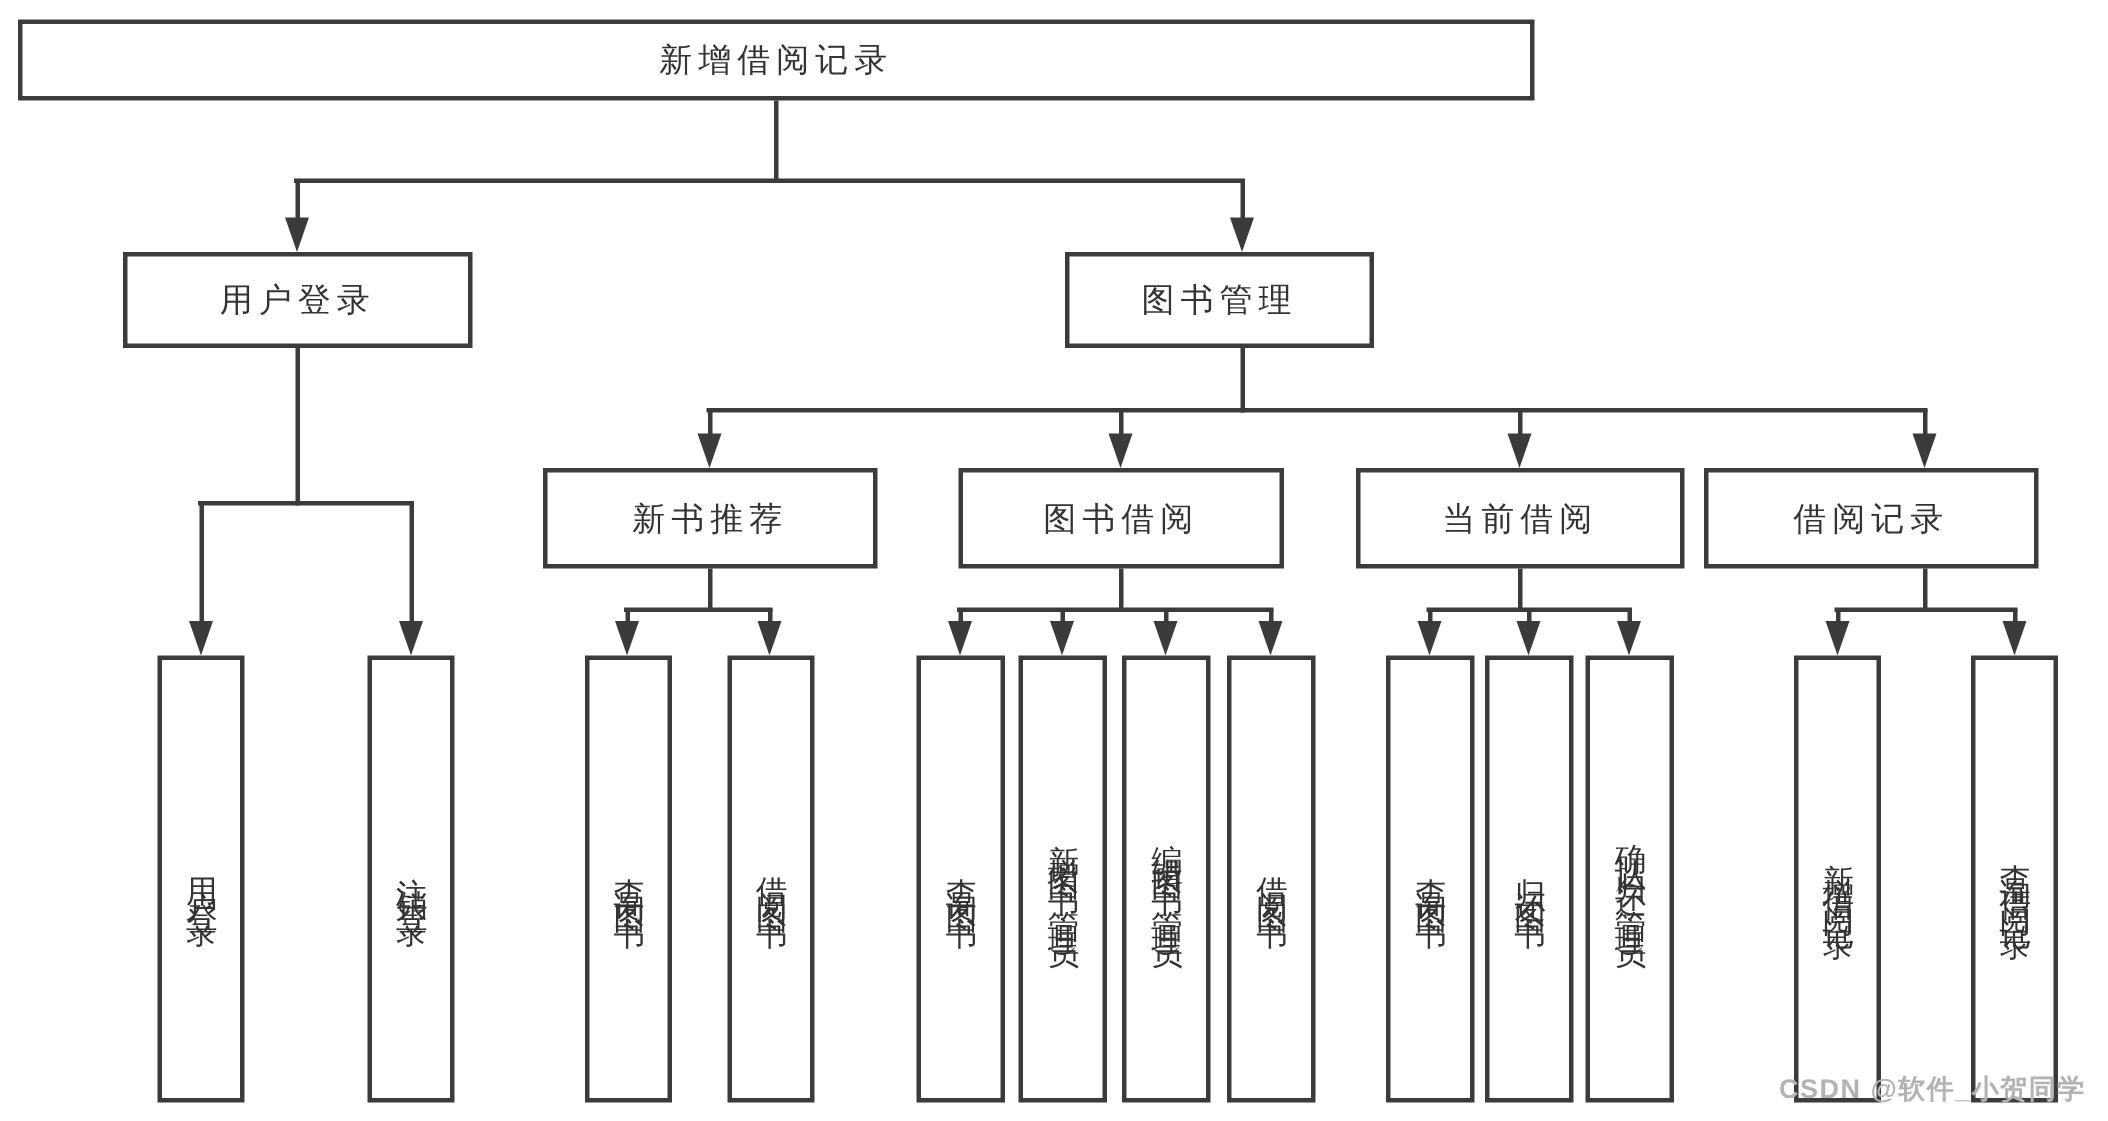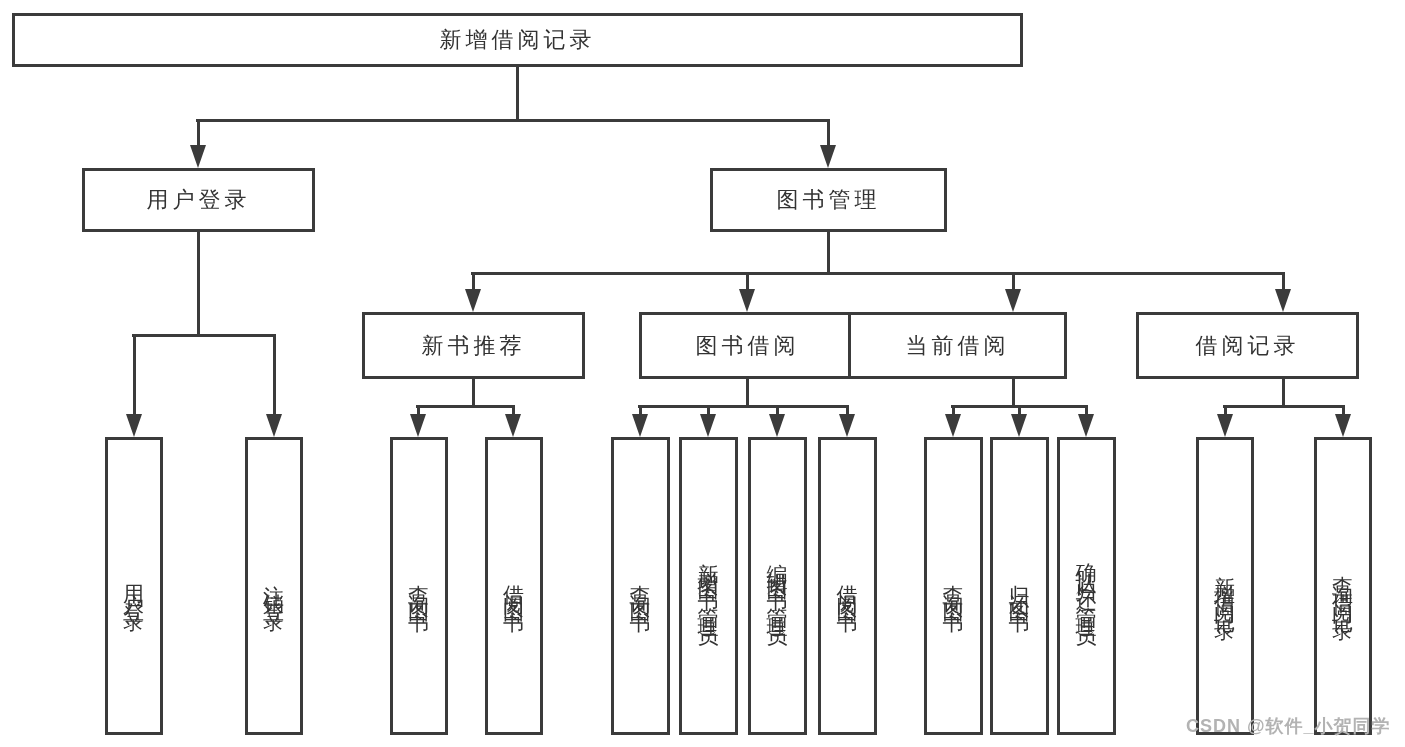--- a/index.html
+++ b/index.html
@@ -44,31 +44,31 @@
 
 <div class="canvas">
 
   <div class="box hbox" style="left:12px;top:13px;width:1011px;height:54px">
     <span>新增借阅记录</span>
   </div>
 
   <div class="box hbox" style="left:82px;top:168px;width:233px;height:64px">
     <span>用户登录</span>
   </div>
-  <div class="box hbox" style="left:710px;top:168px;width:237px;height:64px">
+  <div class="box hbox" style="left:710px;top:168px;width:206px;height:64px">
     <span>图书管理</span>
   </div>
 
   <div class="box hbox" style="left:362px;top:312px;width:223px;height:67px">
     <span>新书推荐</span>
   </div>
   <div class="box hbox" style="left:639px;top:312px;width:217px;height:67px">
     <span>图书借阅</span>
   </div>
-  <div class="box hbox" style="left:848px;top:312px;width:219px;height:67px">
+  <div class="box hbox" style="left:904px;top:312px;width:219px;height:67px">
     <span>当前借阅</span>
   </div>
   <div class="box hbox" style="left:1136px;top:312px;width:223px;height:67px">
     <span>借阅记录</span>
   </div>
 
   <div class="box vbox" style="left:105px;top:437px;width:58px;height:298px">
     <span>用户登录</span>
   </div>
   <div class="box vbox" style="left:245px;top:437px;width:58px;height:298px">

